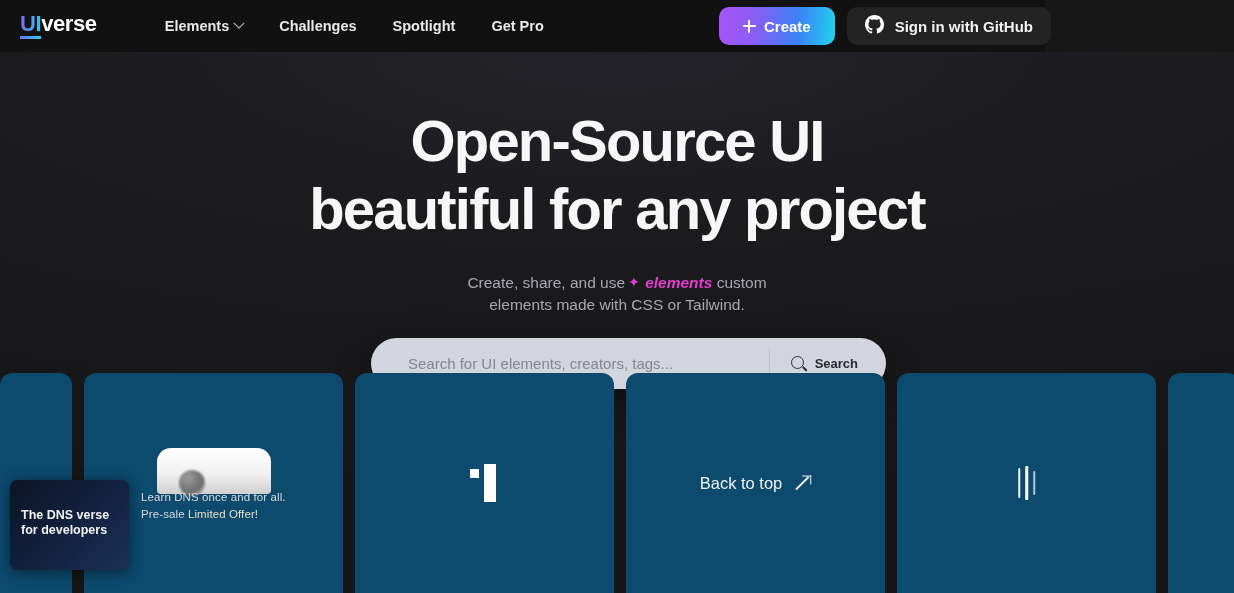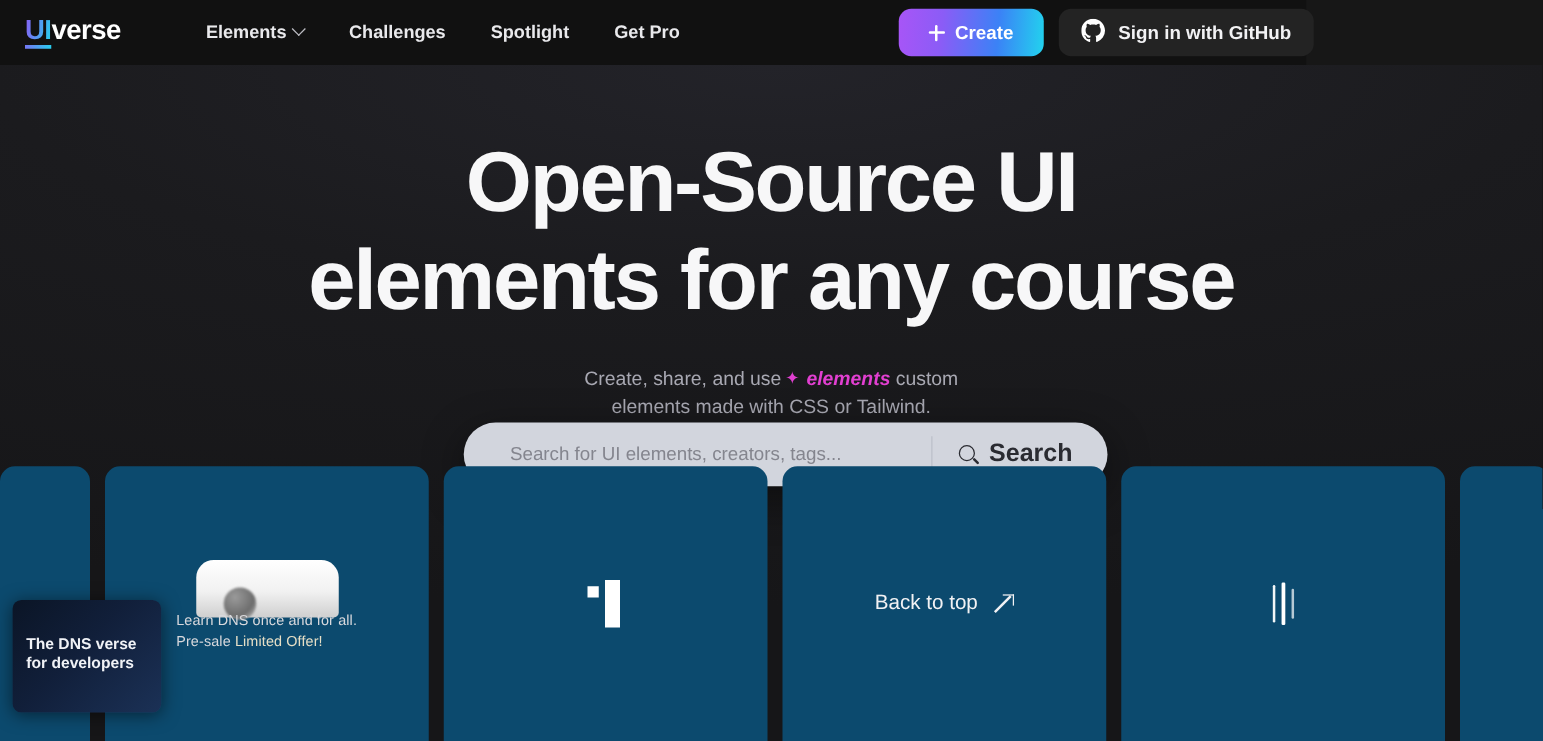--- a/index.html
+++ b/index.html
@@ -131,21 +131,21 @@
     position: absolute;
     top: 52px; left: 0;
     width: 1234px;
     height: 541px;
     background:
       radial-gradient(120% 80% at 50% 0%, #232329 0%, #1b1b1e 42%, #161618 100%);
   }
   #hero-title {
     text-align: center;
     margin-top: 60px;
-    font-size: 68px;
+    font-size: 58px;
     line-height: 1.0;
     font-weight: 700;
     letter-spacing: -1.8px;
     color: #f7f7f8;
   }
   #hero-title .l2 { display: block; margin-top: 10px; }
 
   #hero-sub {
     text-align: center;
     margin-top: 33px;
@@ -193,21 +193,21 @@
   #search-divider {
     width: 1px;
     height: 30px;
     background: #bcc0c9;
   }
   #search-btn {
     display: flex;
     align-items: center;
     gap: 9px;
     padding: 0 28px 0 21px;
-    font-size: 20px;
+    font-size: 13px;
     font-weight: 700;
     color: #2a2b31;
     cursor: pointer;
   }
   .mag {
     position: relative;
     width: 15px; height: 15px;
     display: inline-block;
   }
   .mag::before {
@@ -429,21 +429,21 @@
       </span>
       <span>Sign in with GitHub</span>
     </div>
   </div>
 </div>
 
 <div id="hero">
 
   <h1 id="hero-title">
     <span>Open-Source UI</span>
-    <span class="l2">elements for any course</span>
+    <span class="l2">beautiful for any project</span>
   </h1>
 
   <p id="hero-sub">
     <span>Create, share, and use</span><span class="sparkle">✦</span>
     <span class="beautiful">elements</span>
     <span>custom</span><br>
     <span>elements made with CSS or Tailwind.</span>
   </p>
 
   <div id="search-wrap">

